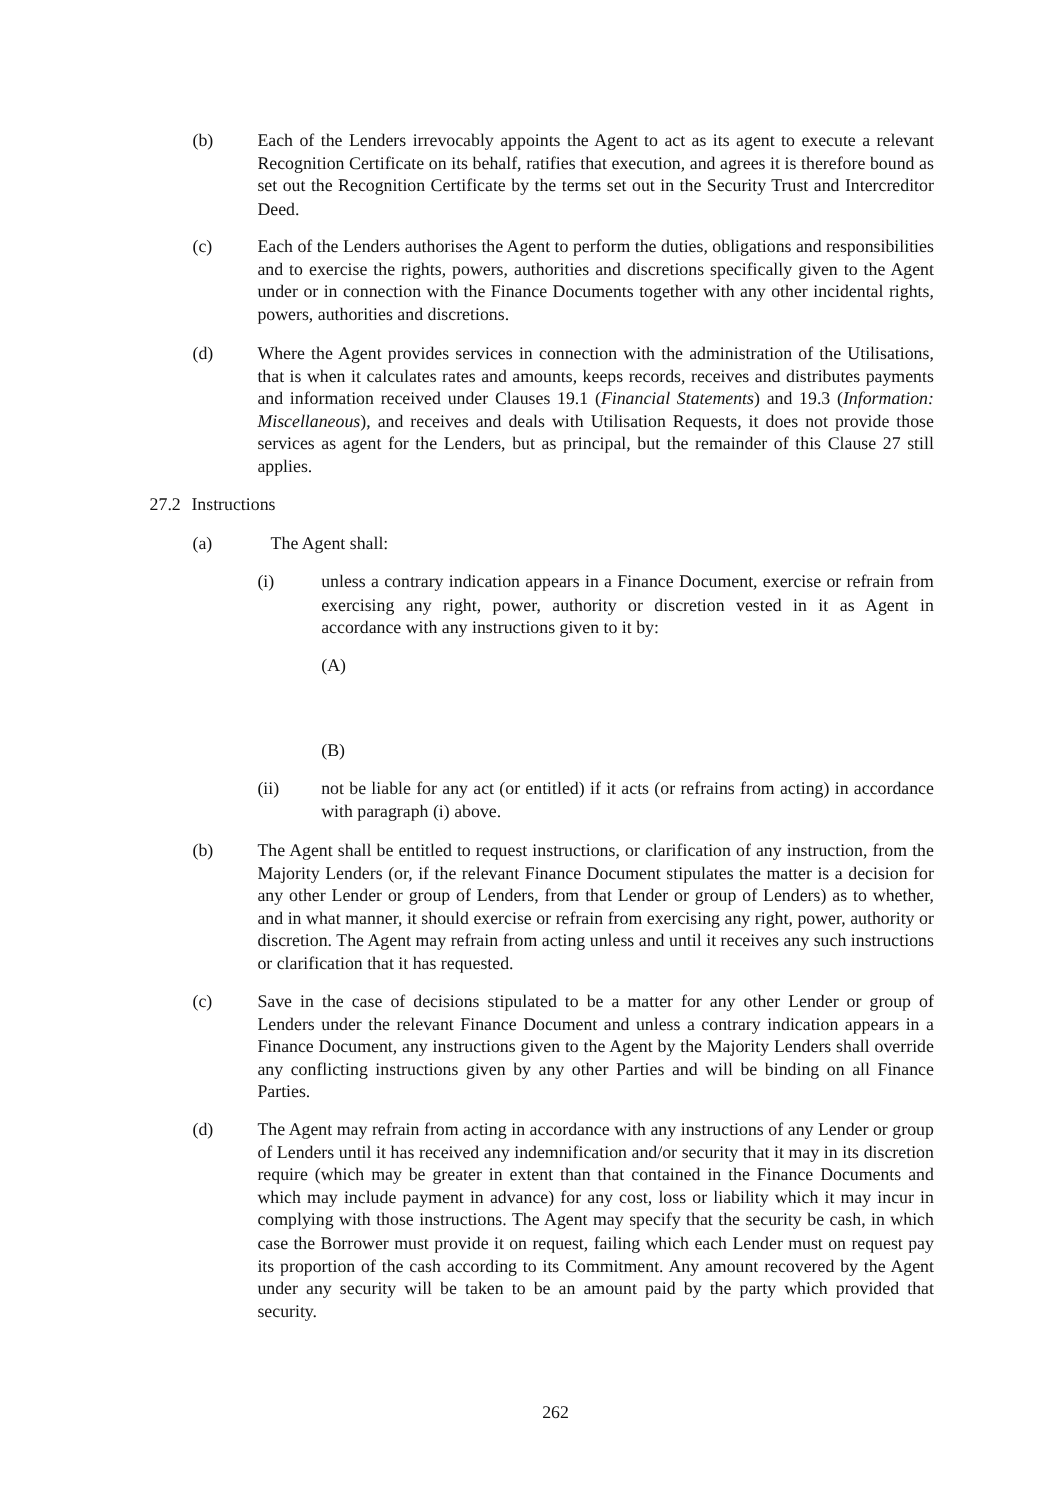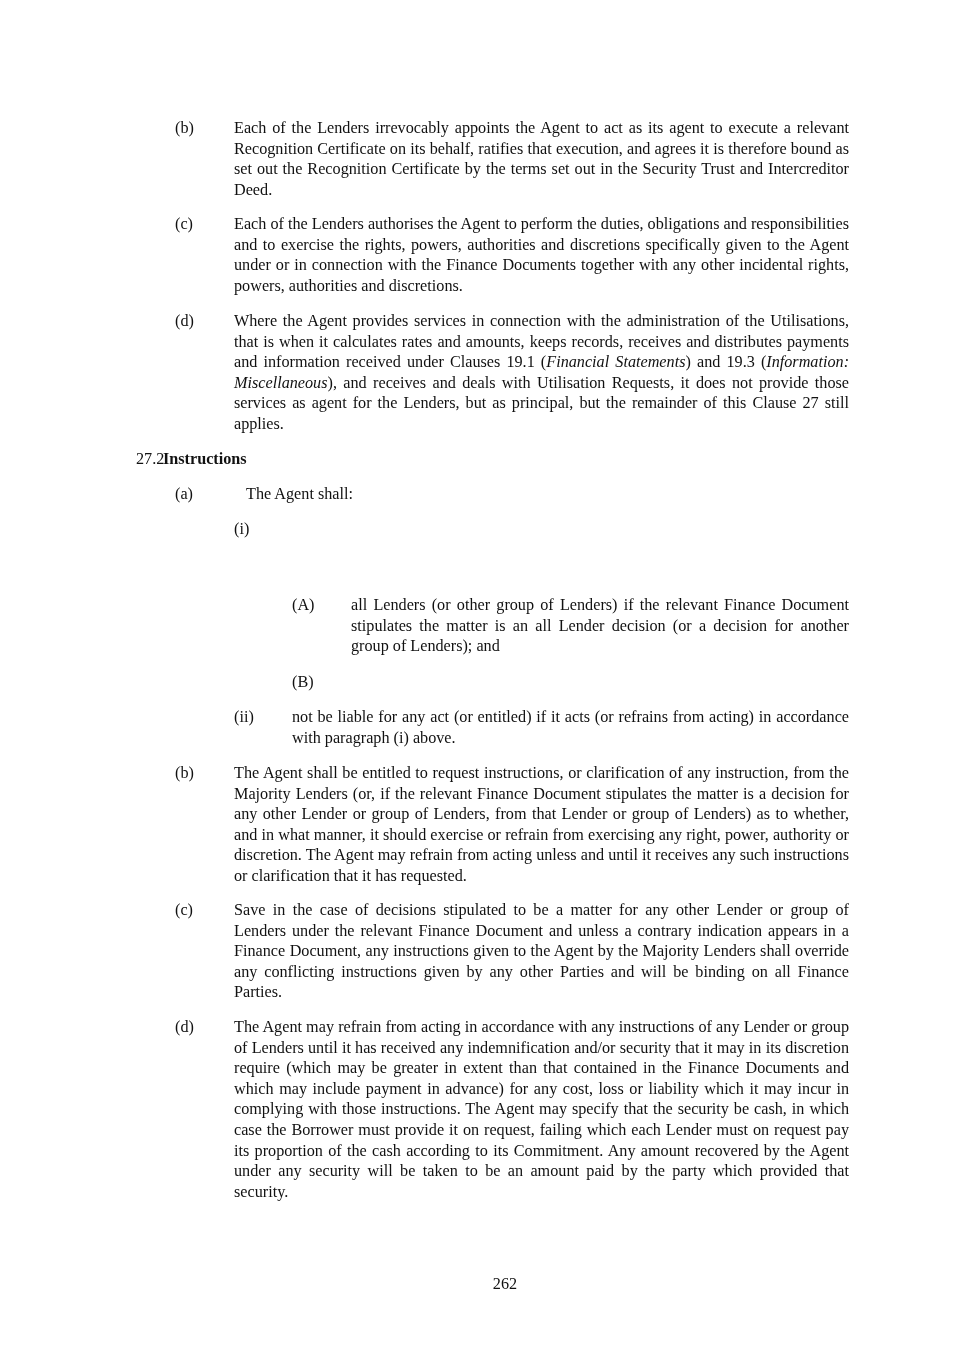--- a/index.html
+++ b/index.html
@@ -31,21 +31,21 @@
     .label {
       position: absolute;
     }
     .lvl1-label { left: 175px; }
     .lvl1-text  { left: 234px; width: 615px; }
     .lvl2-label { left: 234px; }
     .lvl2-text  { left: 292px; width: 557px; }
     .lvl3-label { left: 292px; }
     .lvl3-text  { left: 351px; width: 498px; }
     .clause-num { left: 116px; margin-left: 20px; }
-    .clause-title { left: 163px; font-weight: bold; }
+    .clause-title { left: 174px; font-weight: normal; }
     .page-number {
       position: absolute;
       left: 0;
       width: 1010px;
       text-align: center;
       top: 1274px;
     }
     em { font-style: italic; }
   </style>
 </head>
@@ -62,23 +62,23 @@
   <span class="label lvl1-label" style="top:311px;">(d)</span>
   <div class="para lvl1-text" style="top:311px;"><span>Where the Agent provides services in connection with the administration of the Utilisations, that is when it calculates rates and amounts, keeps records, receives and distributes payments and information received under Clauses 19.1 (</span><em>Financial Statements</em><span>) and 19.3 (</span><em>Information: Miscellaneous</em><span>), and receives and deals with Utilisation Requests, it does not provide those services as agent for the Lenders, but as principal, but the remainder of this Clause 27 still applies.</span></div>
 
   <span class="label clause-num" style="top:449px;">27.2</span>
   <span class="label clause-title" style="top:449px;">Instructions</span>
 
   <span class="label lvl1-label" style="top:484px;">(a)</span>
   <div class="para lvl1-text" style="top:484px;margin-left:12px;">The Agent shall:</div>
 
   <span class="label lvl2-label" style="top:519px;">(i)</span>
+  <div class="para lvl2-text" style="top:519px;">unless a contrary indication appears in a Finance Document, exercise or refrain from exercising any right, power, authority or discretion vested in it as Agent in accordance with any instructions given to it by:</div>
 
   <span class="label lvl3-label" style="top:595px;">(A)</span>
-  <div class="para lvl3-text" style="top:595px;">all Lenders (or other group of Lenders) if the relevant Finance Document stipulates the matter is an all Lender decision (or a decision for another group of Lenders); and</div>
 
   <span class="label lvl3-label" style="top:672px;">(B)</span>
 
   <span class="label lvl2-label" style="top:707px;">(ii)</span>
   <div class="para lvl2-text" style="top:707px;">not be liable for any act (or entitled) if it acts (or refrains from acting) in accordance with paragraph (i) above.</div>
 
   <span class="label lvl1-label" style="top:763px;">(b)</span>
   <div class="para lvl1-text" style="top:763px;">The Agent shall be entitled to request instructions, or clarification of any instruction, from the Majority Lenders (or, if the relevant Finance Document stipulates the matter is a decision for any other Lender or group of Lenders, from that Lender or group of Lenders) as to whether, and in what manner, it should exercise or refrain from exercising any right, power, authority or discretion.  The Agent may refrain from acting unless and until it receives any such instructions or clarification that it has requested.</div>
 
   <span class="label lvl1-label" style="top:900px;">(c)</span>

